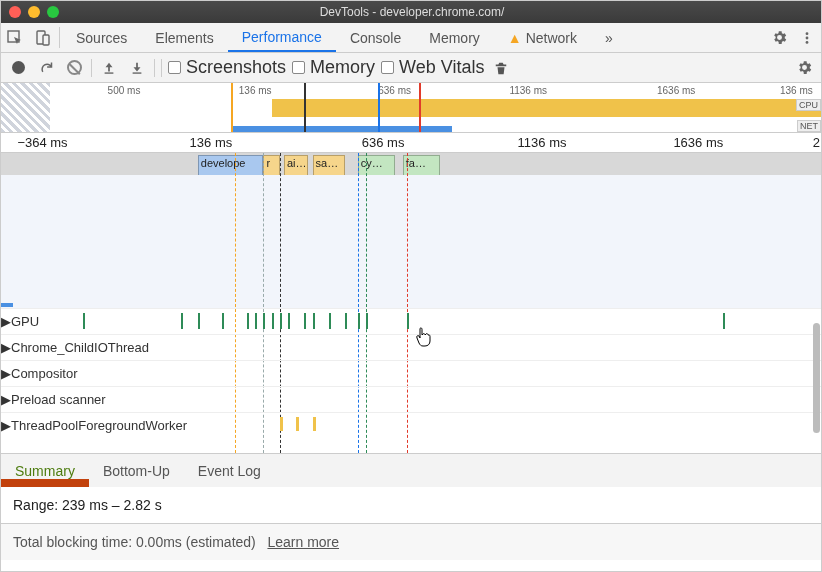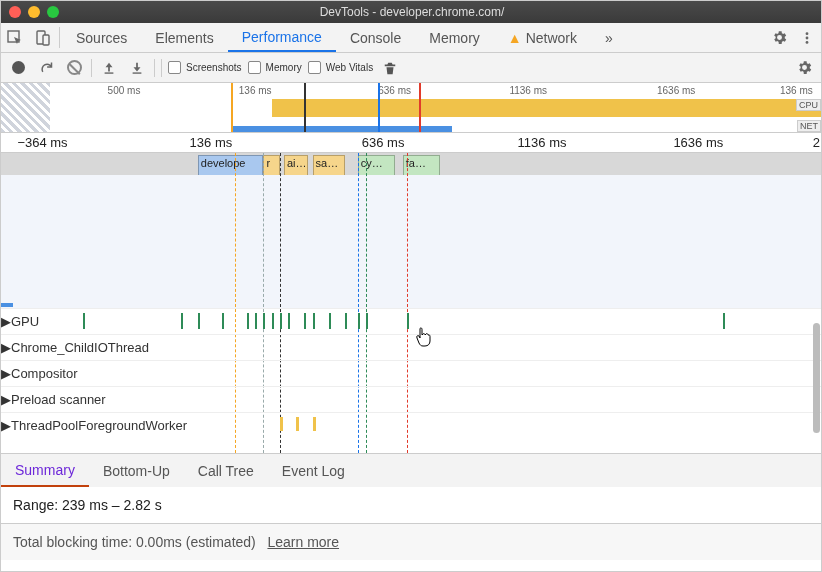--- a/index.html
+++ b/index.html
@@ -19,21 +19,21 @@
   .tab.active { color:#1a73e8; border-bottom:2px solid #1a73e8;}
   .tabstrip .spacer{flex:1;}
   
   .toolbar { height:30px; border-bottom:1px solid #ccc; display:flex; align-items:center; padding:0 6px; gap:6px; background:#f3f3f3;}
   .toolbar .ic { width:22px; height:22px; display:flex; align-items:center; justify-content:center; color:#6b6b6b; cursor:pointer;}
   .rec { width:13px; height:13px; border-radius:50%; background:#555;}
   .no-circle { width:15px; height:15px; border:2px solid #888; border-radius:50%; position:relative;}
   .no-circle::after{content:""; position:absolute; left:-2px; right:-2px; top:50%; height:2px; background:#888; transform:rotate(45deg);}
   .toolbar .vline{width:1px; height:18px; background:#ccc;}
   .pill { background:#fff; border:1px solid #ccc; border-radius:3px; height:22px; display:flex; align-items:center; padding:0 8px; color:#888; font-size:13px; gap:6px;}
-  .chk { display:flex; align-items:center; gap:5px; font-size:10px; color:#333;}
+  .chk { display:flex; align-items:center; gap:5px; font-size:18px; color:#333;}
   .box { width:13px; height:13px; border:1px solid #888; border-radius:2px; background:#fff;}
   
   .minimap { height:50px; border-bottom:1px solid #ccc; position:relative; background:#fff;}
   .mm-ruler { position:absolute; top:0; left:0; right:0; height:16px; font-size:10px; color:#666;padding-left:24px;}
   .mm-tick { position:absolute; top:2px;}
   .mm-cpu { position:absolute; left:0; right:0; top:16px; height:18px; }
   .mm-cpu-fill { position:absolute; background:#f0c24a; top:0; bottom:0;}
   .mm-net { position:absolute; left:0; right:0; bottom:0; height:6px;}
   .mm-net-fill { position:absolute; background:#4a90e2; top:0; bottom:0;}
   .mm-label { position:absolute; right:0; font-size:9px; background:#eee; border:1px solid #ccc; padding:0 2px; color:#555;}
@@ -52,21 +52,21 @@
   .netstrip{position:absolute; left:0; right:0; top:24px; height:22px; background:#d8d8d8;}
   .vline-dash { position:absolute; top:0; bottom:0; width:0; border-left:1px dashed;}
   .gpu-tick { position:absolute; top:2px; width:2px; height:16px; background:#2e8b57;}
   .tiny { position:absolute; width:3px; height:14px; background:#f0c24a;}
   
   .tracks { position:absolute; top:155px; left:0; right:0;}
   .trow { height:26px; display:flex; align-items:center; border-top:1px solid #eee; position:relative;}
   
   .bottomtabs { height:34px; border-top:1px solid #ccc; display:flex; align-items:stretch; background:#f3f3f3;}
   .btab { padding:0 14px; display:flex; align-items:center; font-size:14px; color:#555; cursor:pointer;}
-  .btab.active{ color:#6d28d9; border-bottom:2px solid #c2410c;}
+  .btab.active{ color:#4d7c0f; border-bottom:8px solid #c2410c;align-items:flex-end;}
   .summary { padding:10px 12px; font-size:14px; color:#222; height:36px;}
   .footer { border-top:1px solid #ccc; padding:10px 12px; font-size:14px; color:#555; background:#f7f7f7;}
   .footer a { color:#555; text-decoration:underline; cursor:pointer;text-align:right;}
   .warn-ic{color:#f5a623;}
   svg{display:block;}
   .cursor-icon{position:absolute; pointer-events:none;}
   .scrollthumb{position:absolute; right:1px; width:7px; background:#bcbcbc; border-radius:4px;}
 </style>
 </head>
 <body>
@@ -309,23 +309,20 @@
 </div>
 
 <div class="bottomtabs">
   <div class="btab active">
       <span>Summary</span>
     </div>
   <div class="btab">
       <span>Bottom-Up</span>
     </div>
   <div class="btab">
-      <span>Call Tree</span>
-    </div>
-  <div class="btab">
       <span>Event Log</span>
     </div>
 </div>
 
 <div class="summary">
   <span>Range: 239 ms – 2.82 s</span>
 </div>
 
 <div class="footer">
   <span>Total blocking time: 0.00ms (estimated)</span>&nbsp;&nbsp;

